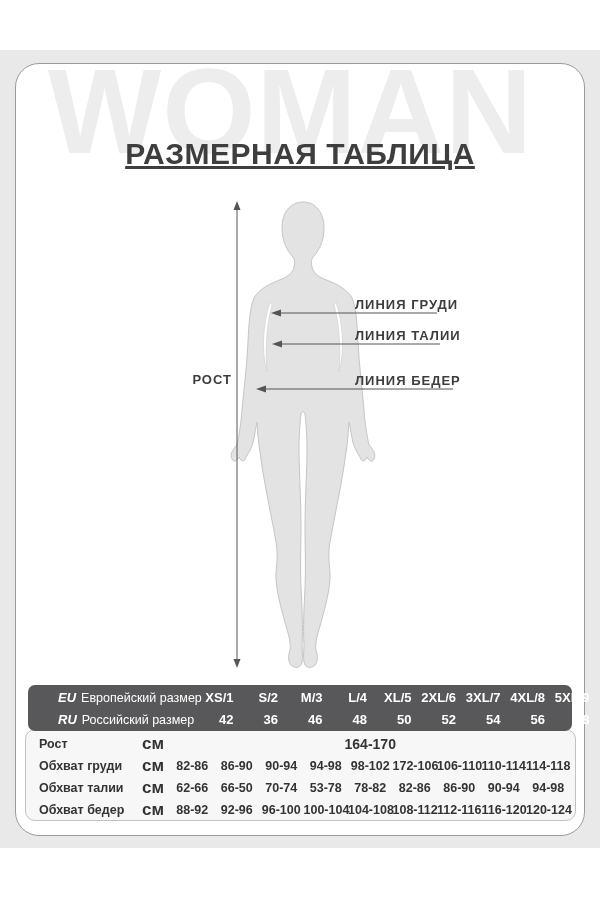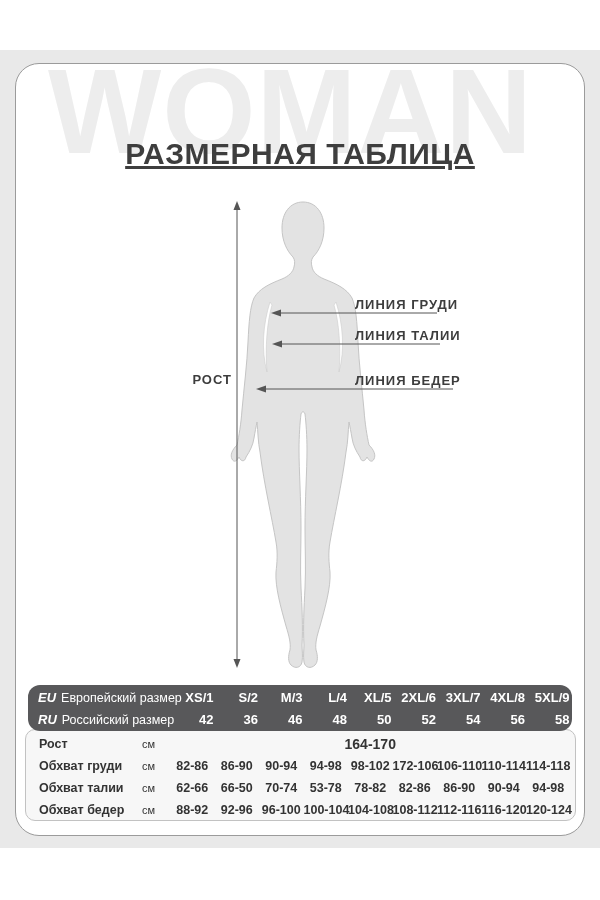--- a/index.html
+++ b/index.html
@@ -25,30 +25,30 @@
                 white-space:nowrap; }
   .lbl-height { left:190px; top:372px; width:42px; text-align:right; }
   .lbl-chest  { left:355px; top:297px; }
   .lbl-waist  { left:355px; top:328px; }
   .lbl-hip    { left:355px; top:373px; }
 
   .table-wrap { position:absolute; left:25px; top:685px; width:551px; height:136px; }
   .table-body { position:absolute; left:0; top:44px; width:551px; height:92px; background:#f7f7f7;
                 border:1px solid #c2c2c2; border-radius:10px; padding-top:3px; }
   .table-head { position:absolute; left:3px; top:0; width:544px; height:46px; background:#58585a;
-                border-radius:12px; color:#ffffff; padding-top:1px; }
+                border-radius:7px; color:#ffffff; padding-top:1px;padding-left:20px; }
 
   .hrow { display:grid; grid-template-columns:141px repeat(9, 44.5px); align-items:center; height:22px; }
   .hname { padding-left:10px; font-size:12.5px; white-space:nowrap; }
   .hcode { font-style:italic; font-weight:700; font-size:13px; padding-right:5px; }
   .hval { text-align:right; font-weight:700; font-size:13px; }
 
   .brow { display:grid; grid-template-columns:116px 28px repeat(9, 44.5px); align-items:center; height:22px; }
   .blabel { padding-left:13px; font-size:12.5px; font-weight:700; color:#333333; white-space:nowrap; }
-  .bunit { font-size:11px; font-weight:400; color:#333333; }
+  .bunit { font-size:17px; font-weight:700; color:#333333; }
   .bval { text-align:center; font-size:12.5px; font-weight:700; color:#333333; white-space:nowrap; }
   .bspan { grid-column: 3 / -1; text-align:center; font-size:14px; font-weight:700; color:#333333; }
 </style>
 </head>
 <body>
 
 <div id="page">
   <div class="gray-band"></div>
 
   <div class="card"></div>

